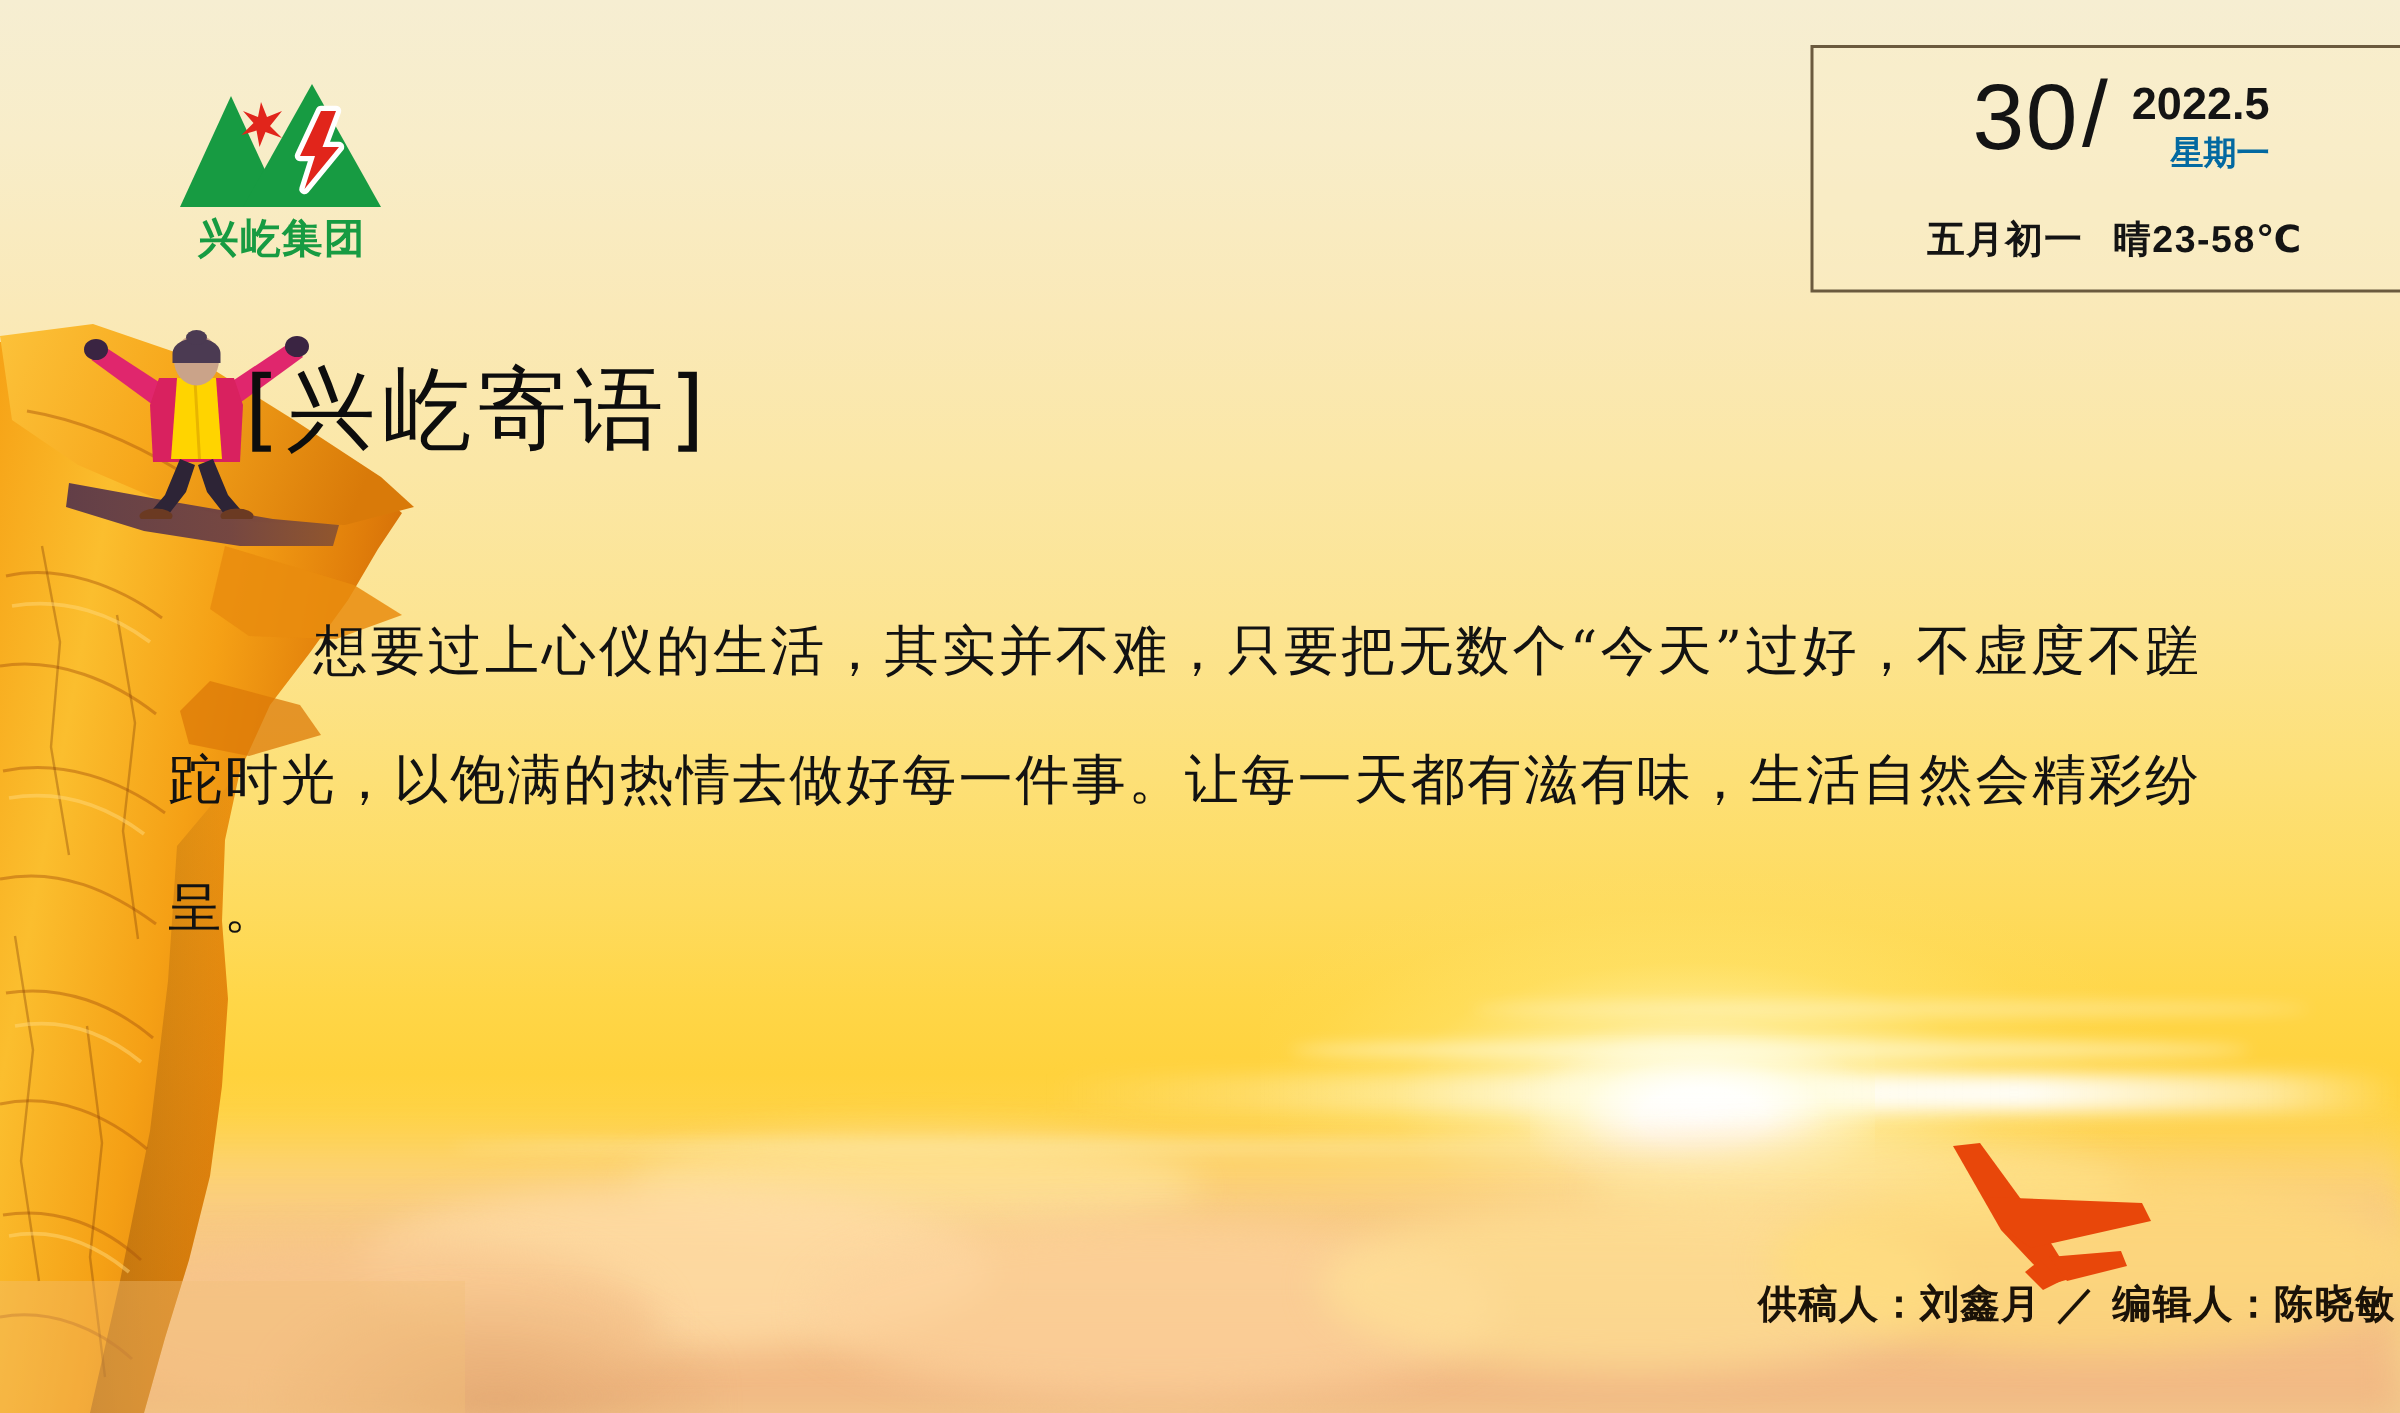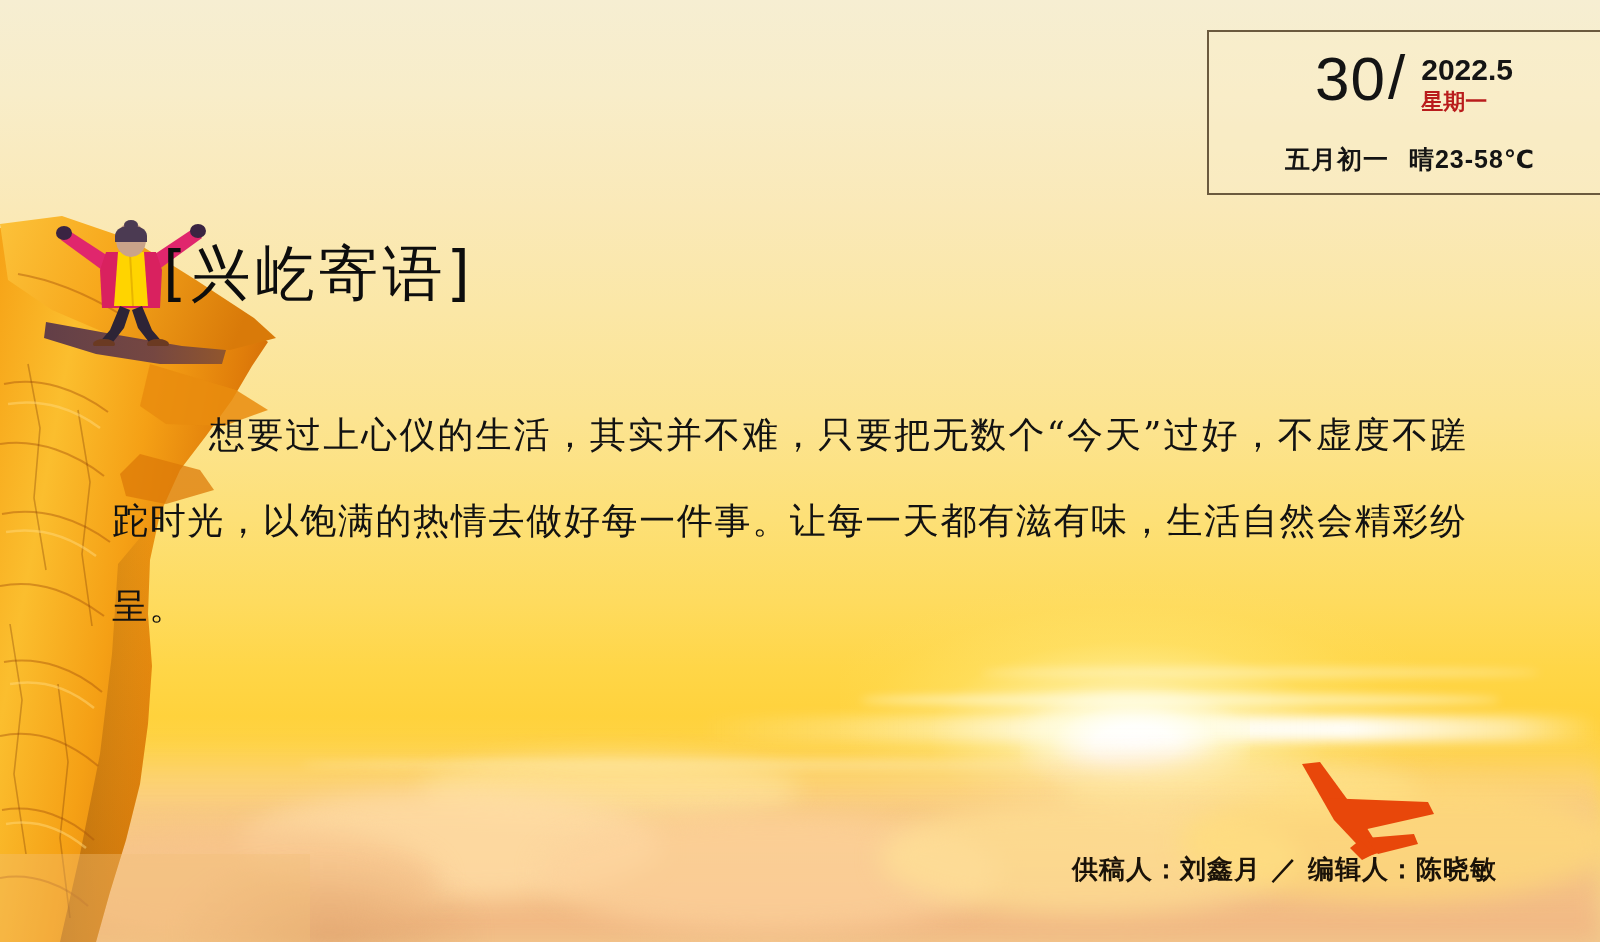--- a/index.html
+++ b/index.html
@@ -209,34 +209,34 @@
     font-weight: 300;
     color: #141414;
     line-height: 1;
     margin-left: 2px;
     margin-right: 16px;
     transform: translateY(-2px);
   }
   .ym-block {
     display: flex;
     flex-direction: column;
-    align-items: flex-start;
+    align-items: flex-end;
     padding-top: 6px;
   }
   .ym-year {
     font-size: 30px;
     font-weight: bold;
     color: #141414;
     line-height: 1.05;
     letter-spacing: 0px;
   }
   .ym-week {
     font-size: 22px;
     font-weight: bold;
-    color: #b91c1c;
+    color: #0369a1;
     line-height: 1.3;
     margin-top: 2px;
   }
   .date-row-bottom {
     position: absolute;
     left: 0; right: 0; bottom: 17px;
     display: flex;
     align-items: center;
     justify-content: center;
     gap: 20px;
@@ -281,21 +281,21 @@
   .plane {
     position: absolute;
     left: 1262px; top: 756px;
     width: 180px; height: 110px;
     pointer-events: none;
   }
 
   
   .credits {
     position: absolute;
-    left: 1072px; top: 852px;
+    left: 1172px; top: 852px;
     font-size: 26px;
     font-weight: bold;
     color: #1a1208;
     letter-spacing: 1px;
     font-family: "DejaVu Serif", "Liberation Serif", serif;
     white-space: nowrap;
   }
 </style>
 </head>
 <body>
@@ -414,20 +414,35 @@
       <ellipse cx="79" cy="13" rx="7" ry="5" fill="#4b3a52"></ellipse>
 
       <path d="M68,94 L58,118 L46,132 L58,134 L72,116 L78,98 Z" fill="#2d2436"></path>
       <path d="M90,94 L100,118 L112,132 L100,134 L86,116 L80,98 Z" fill="#2d2436"></path>
 
       <ellipse cx="52" cy="132" rx="11" ry="5" fill="#6b3a22"></ellipse>
       <ellipse cx="106" cy="132" rx="11" ry="5" fill="#6b3a22"></ellipse>
     </svg>
   </div>
 
+  <div class="logo">
+    <svg width="152" height="130" viewBox="0 0 152 130" xmlns="http://www.w3.org/2000/svg">
+
+      <path d="M42,18 L76,92 L8,92 Z" fill="#179b42"></path>
+
+      <path d="M96,10 L142,92 L50,92 Z" fill="#179b42"></path>
+
+      <path d="M62,22 L66,32 L76,28 L68,38 L76,46 L65,42 L61,52 L59,41 L49,44 L57,36 L50,28 L60,32 Z" fill="#e1251b"></path>
+
+      <path d="M102,28 L88,58 L98,58 L91,80 L114,52 L103,52 L112,28 Z" fill="#ffffff" stroke="#ffffff" stroke-width="7" stroke-linejoin="round"></path>
+      <path d="M102,28 L88,58 L98,58 L91,80 L114,52 L103,52 L112,28 Z" fill="#e1251b"></path>
+
+      <text x="76" y="122" text-anchor="middle" font-family="'DejaVu Sans','Liberation Sans',sans-serif" font-size="27" font-weight="bold" fill="#179b42" letter-spacing="1">兴屹集团</text>
+    </svg>
+  </div>
 
   <div class="datebox">
     <div class="date-row-top">
       <span class="big-day">30</span>
       <span class="slash">/</span>
       <span class="ym-block">
         <span class="ym-year">2022.5</span>
         <span class="ym-week">星期一</span>
       </span>
     </div>

